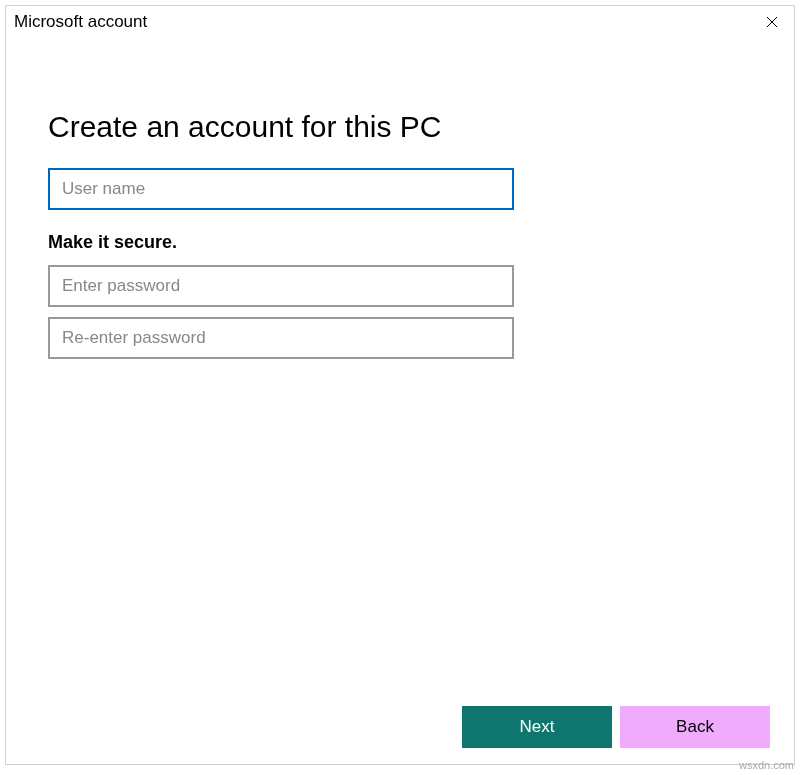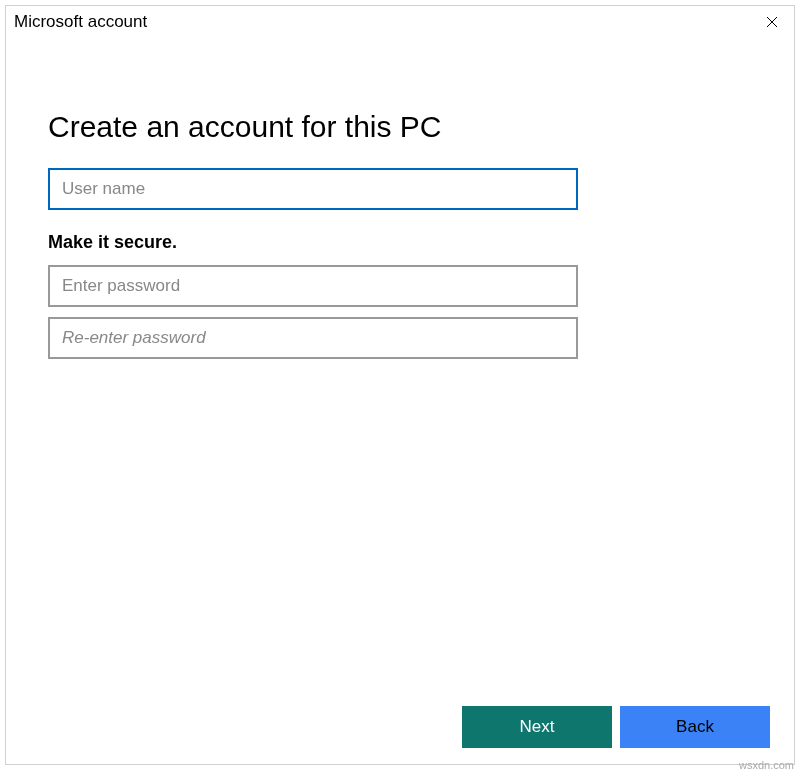--- a/index.html
+++ b/index.html
@@ -64,39 +64,38 @@
     .section-label {
       font-size: 18px;
       font-weight: 600;
       color: #000;
       margin-bottom: 12px;
     }
     .field-group {
       margin-bottom: 22px;
     }
     .input {
-      width: 530px;
+      width: 466px;
       height: 42px;
       border: 2px solid #999;
       padding: 0 12px;
       font-size: 17px;
       color: #000;
       font-family: inherit;
       outline: none;
       display: block;
     }
     .input::placeholder {
       color: #888;
     }
     .input.focused {
       border: 2px solid #0067c0;
     }
     .input + .input {
       margin-top: 10px;
-      font-style: italic;
     }
     .error-text {
       color: #c42b1c;
       font-size: 17px;
       margin-top: 14px;
     }
     .footer {
       position: absolute;
       bottom: 16px;
       right: 24px;
@@ -109,21 +108,21 @@
       border: none;
       font-size: 17px;
       font-family: inherit;
       cursor: pointer;
     }
     .btn-primary {
       background: #0f766e;
       color: #fff;
     }
     .btn-secondary {
-      background: #3b82f6;
+      background: #f0abfc;
       color: #000;
     }
     .watermark {
       position: absolute;
       bottom: 4px;
       right: 6px;
       font-size: 11px;
       color: #aaa;
     }
   </style>

